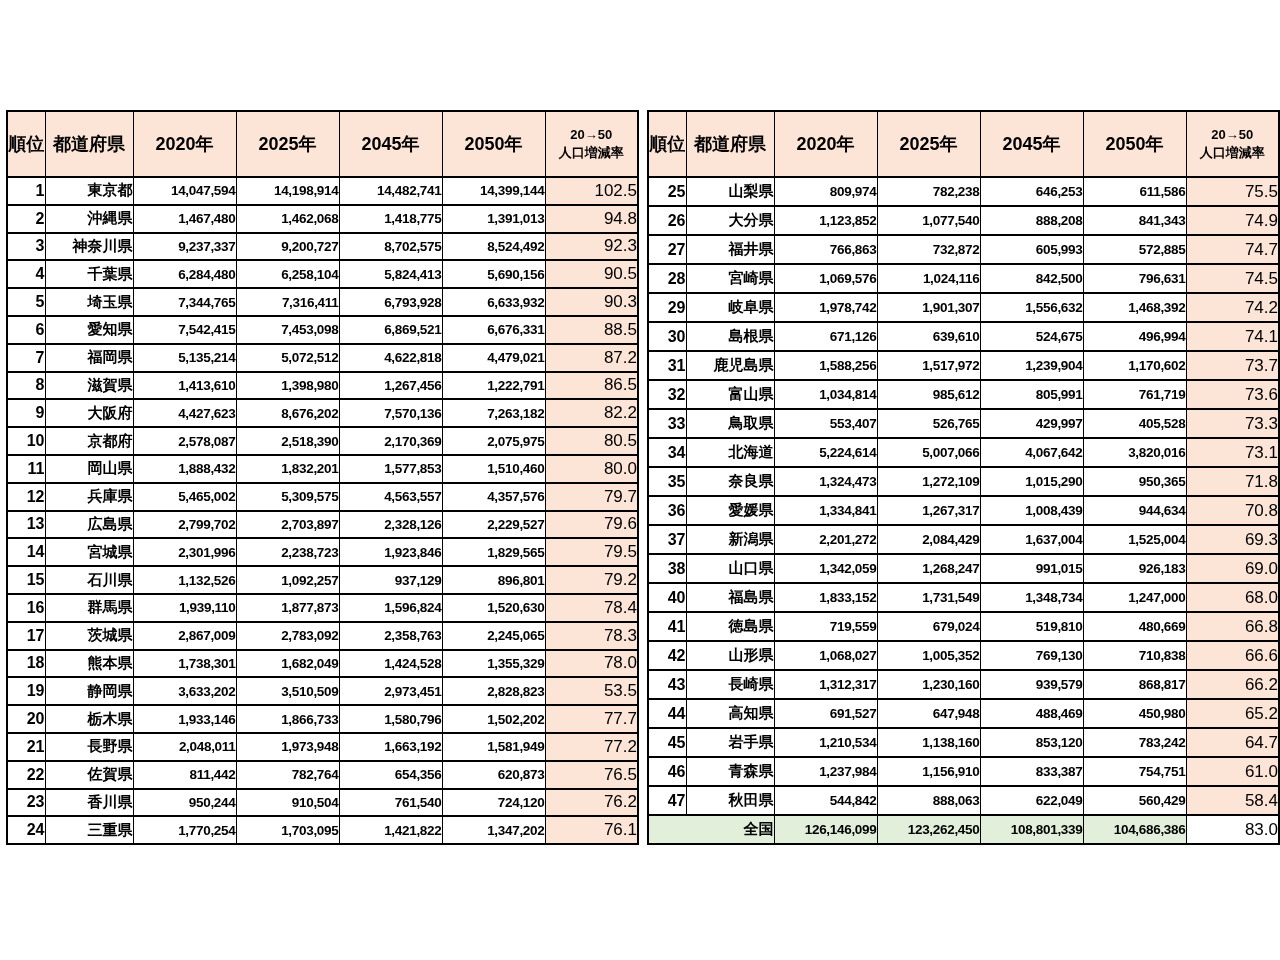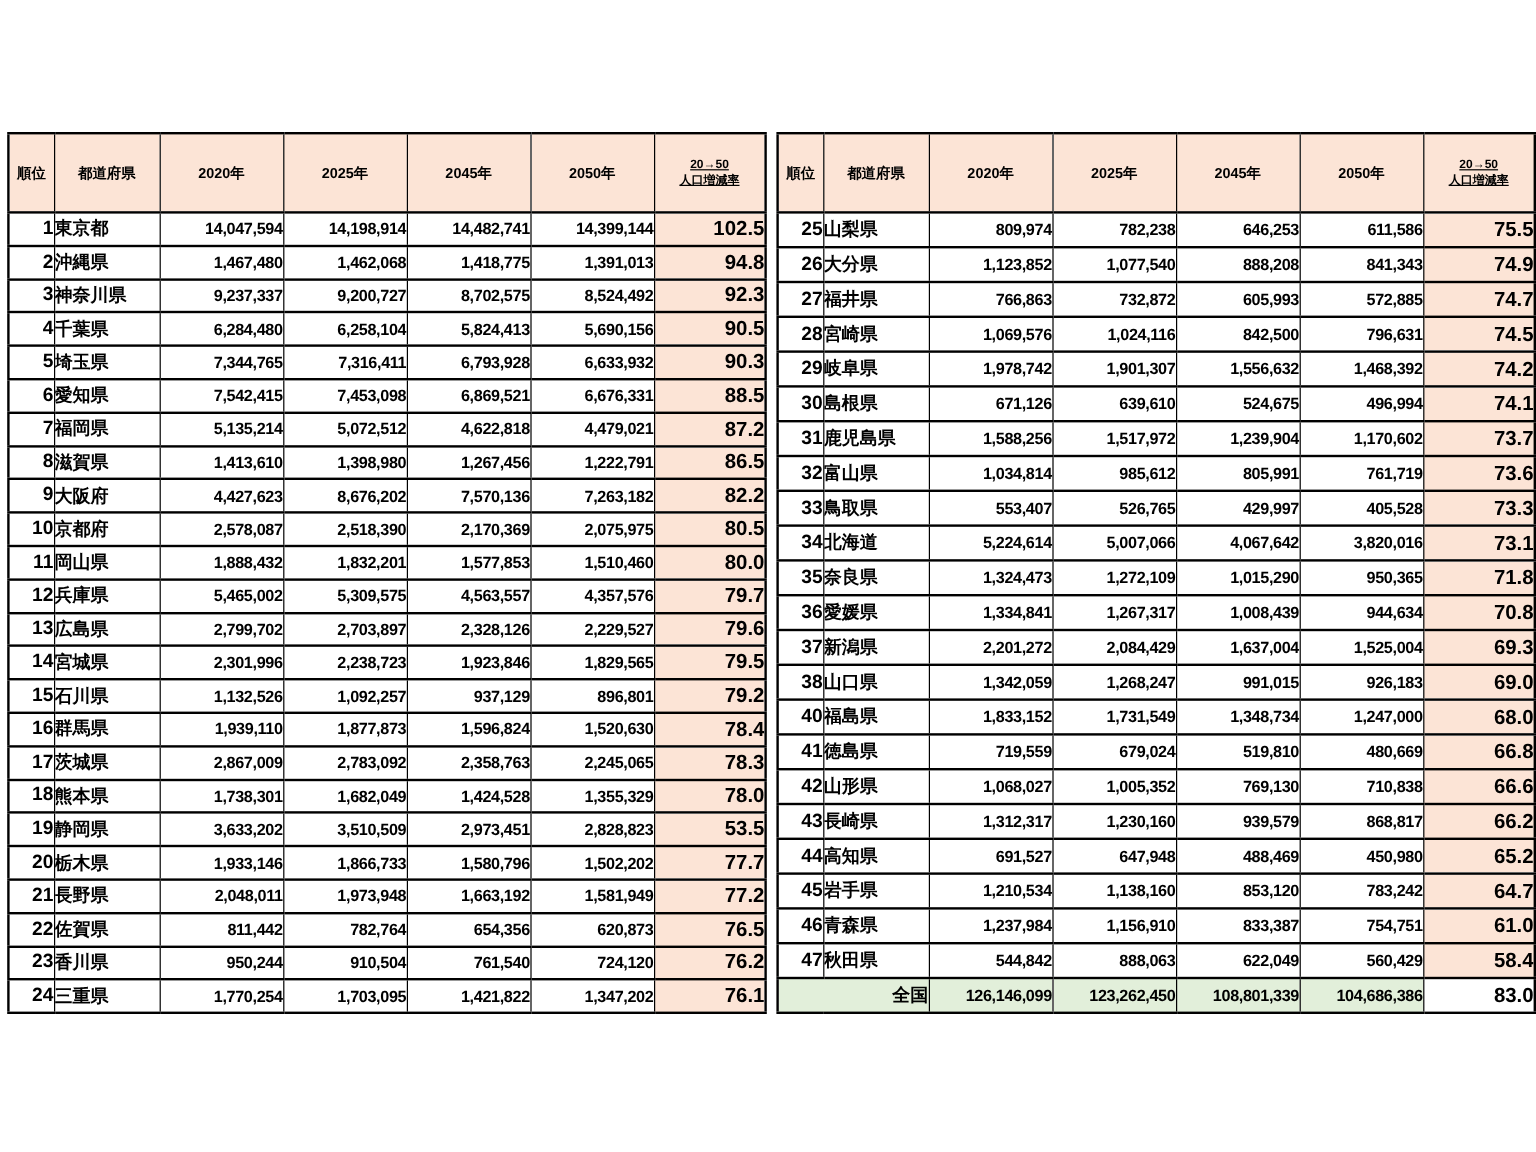--- a/index.html
+++ b/index.html
@@ -36,53 +36,52 @@
   }
   col.c-rank { width: 38px; }
   col.c-pref { width: 88px; }
   col.c-year { width: 103px; }
   col.c-rate { width: 93px; }
 
   table.pop-table thead th {
     height: 66px;
     background: var(--header-bg);
     font-weight: bold;
-    font-size: 12px;
+    font-size: 18px;
     text-align: center;
     vertical-align: middle;
   }
   table.pop-table thead th.rate-head {
-    font-size: 10px;
+    font-size: 13px;
     line-height: 1.35;
-    text-decoration: underline;
   }
   table.pop-table tbody tr { height: 27.8px; }
 
   td.cell-rank {
     text-align: right;
     padding-right: 3px;
     font-weight: bold;
     font-size: 16px;
   }
   td.cell-pref {
-    text-align: left;
+    text-align: right;
     font-weight: bold;
     font-size: 15px;
   }
   td.cell-num {
     text-align: right;
     padding-right: 10px;
     font-weight: bold;
     font-size: 13.5px;
     letter-spacing: -0.3px;
   }
   td.cell-rate {
     text-align: right;
     padding-right: 8px;
-    font-weight: bold;
+    font-weight: normal;
     font-size: 17px;
     background: var(--rate-bg);
   }
   tr.national-row td { background: var(--national-bg); }
   tr.national-row td.cell-rate { background: #ffffff; border-radius: 11px; }
   td.cell-national-label {
     text-align: right;
     font-weight: bold;
     font-size: 15px;
   }

